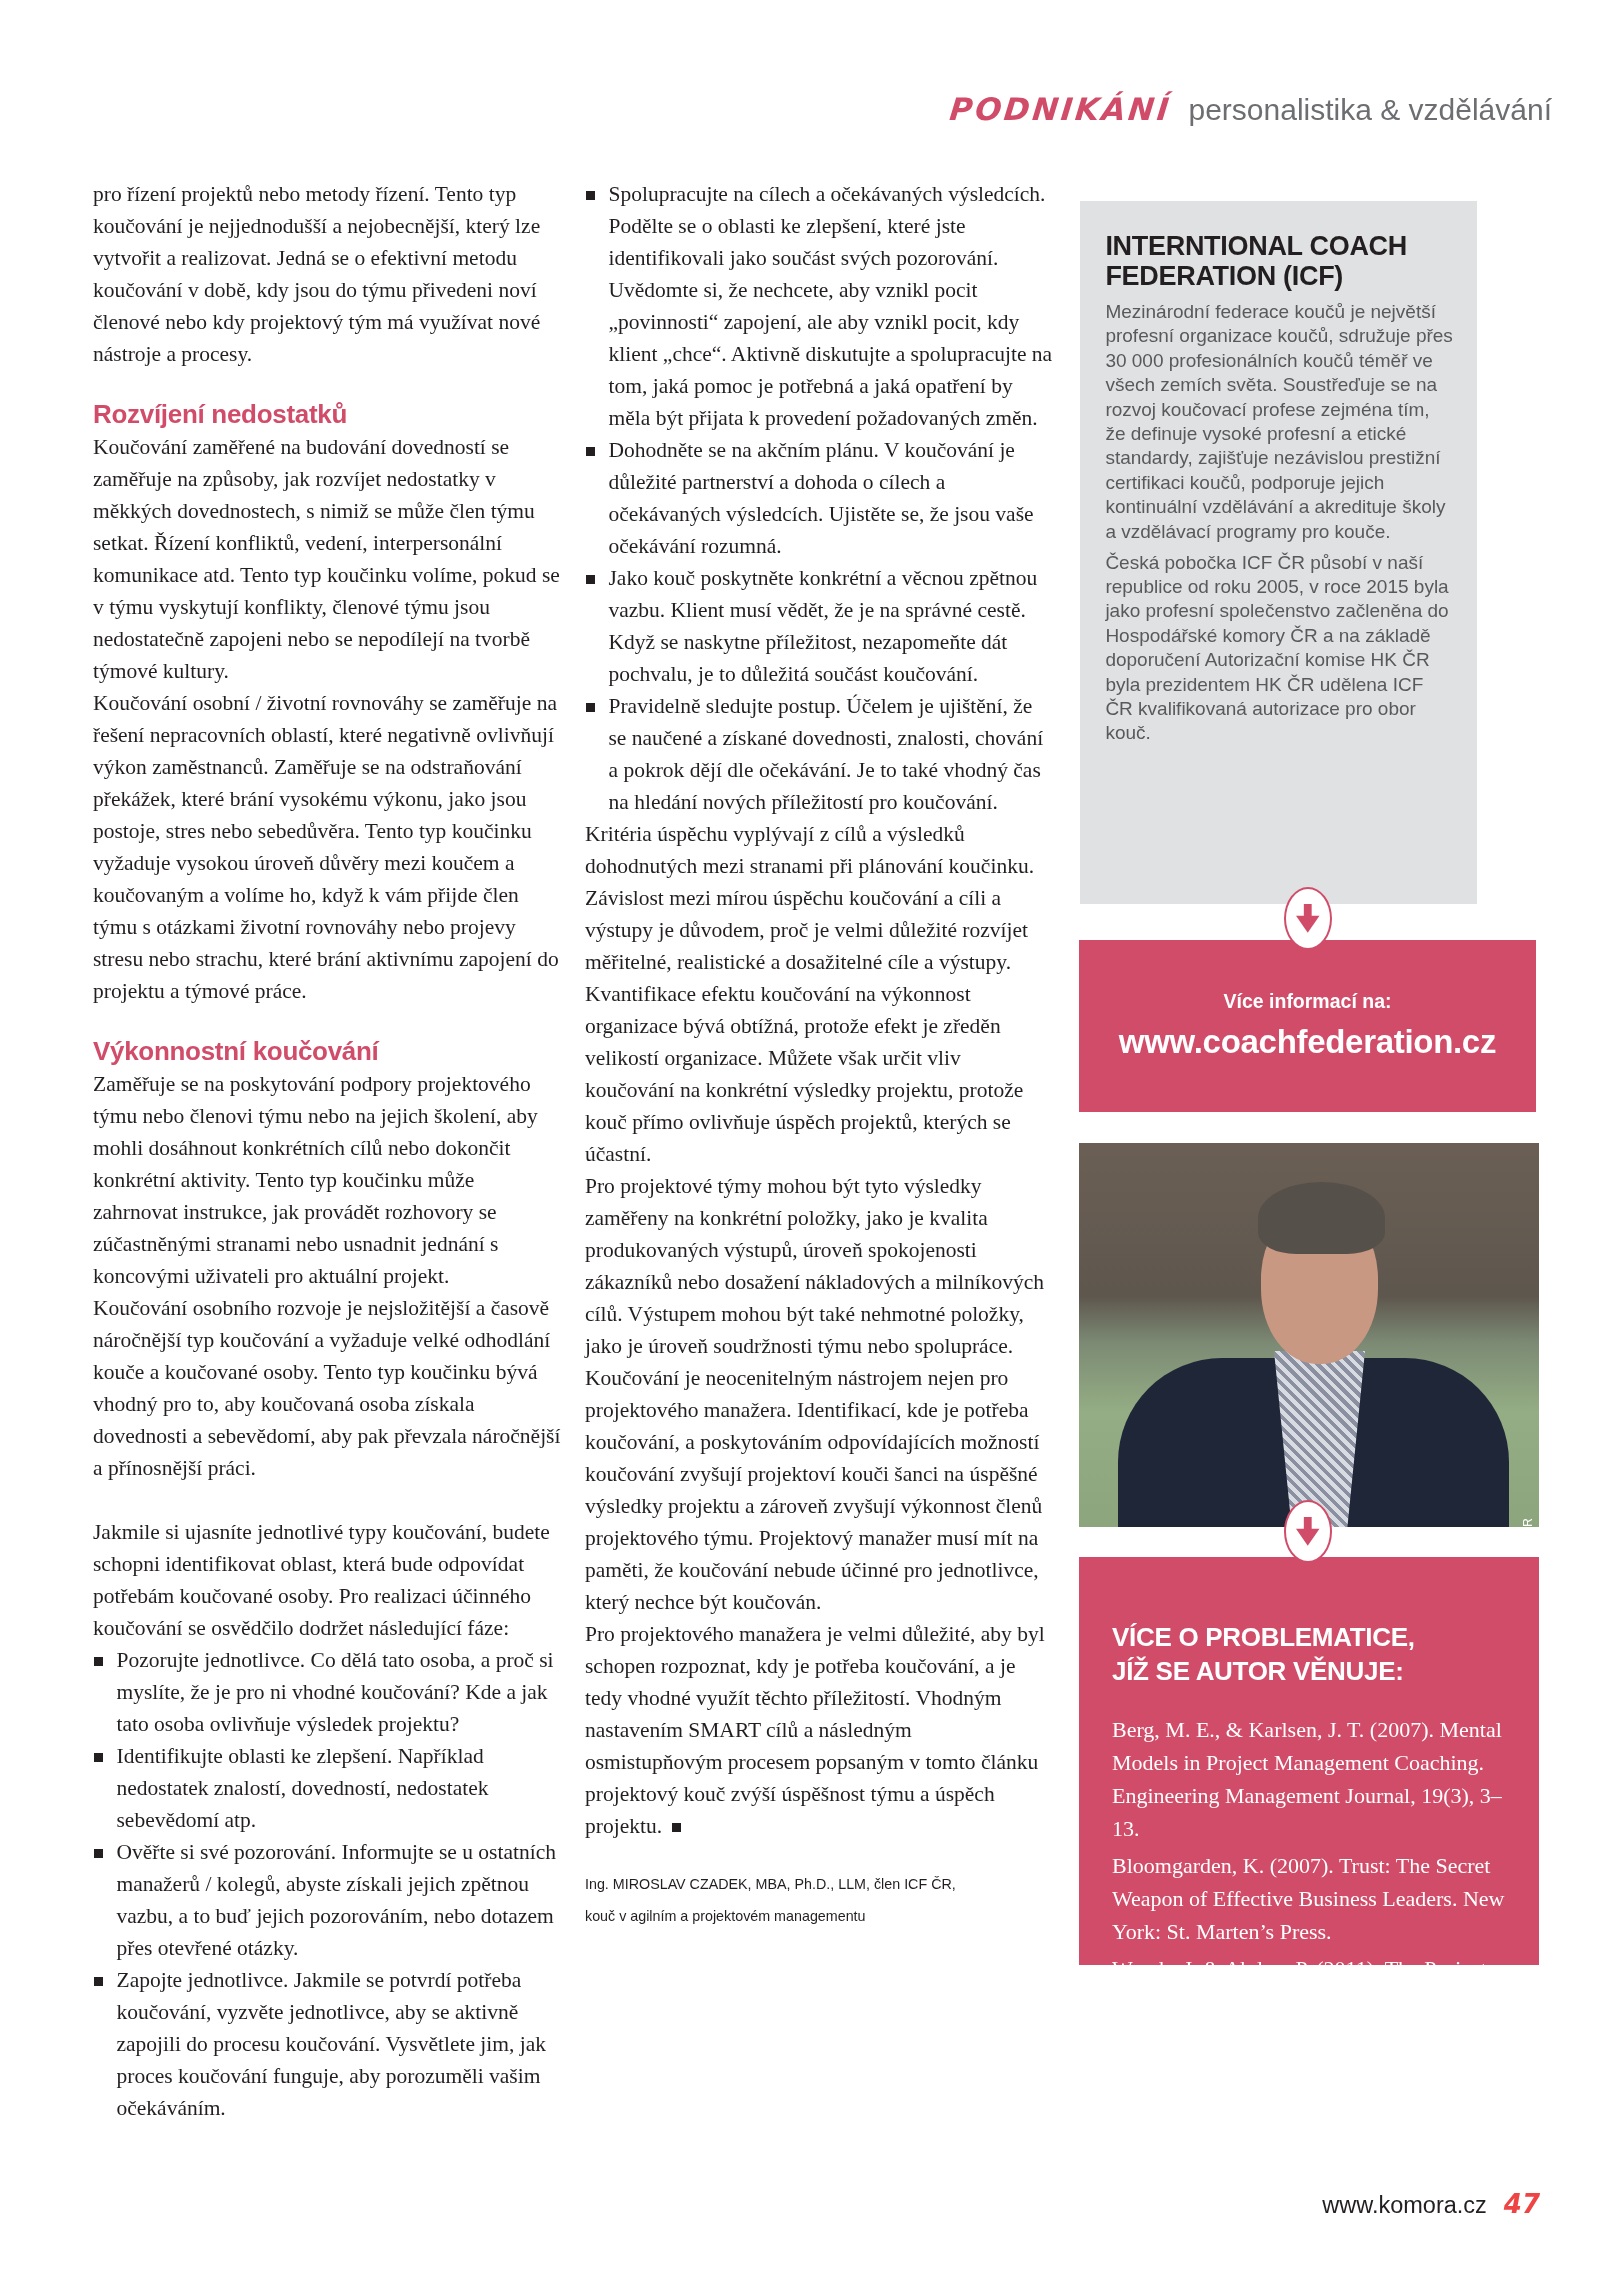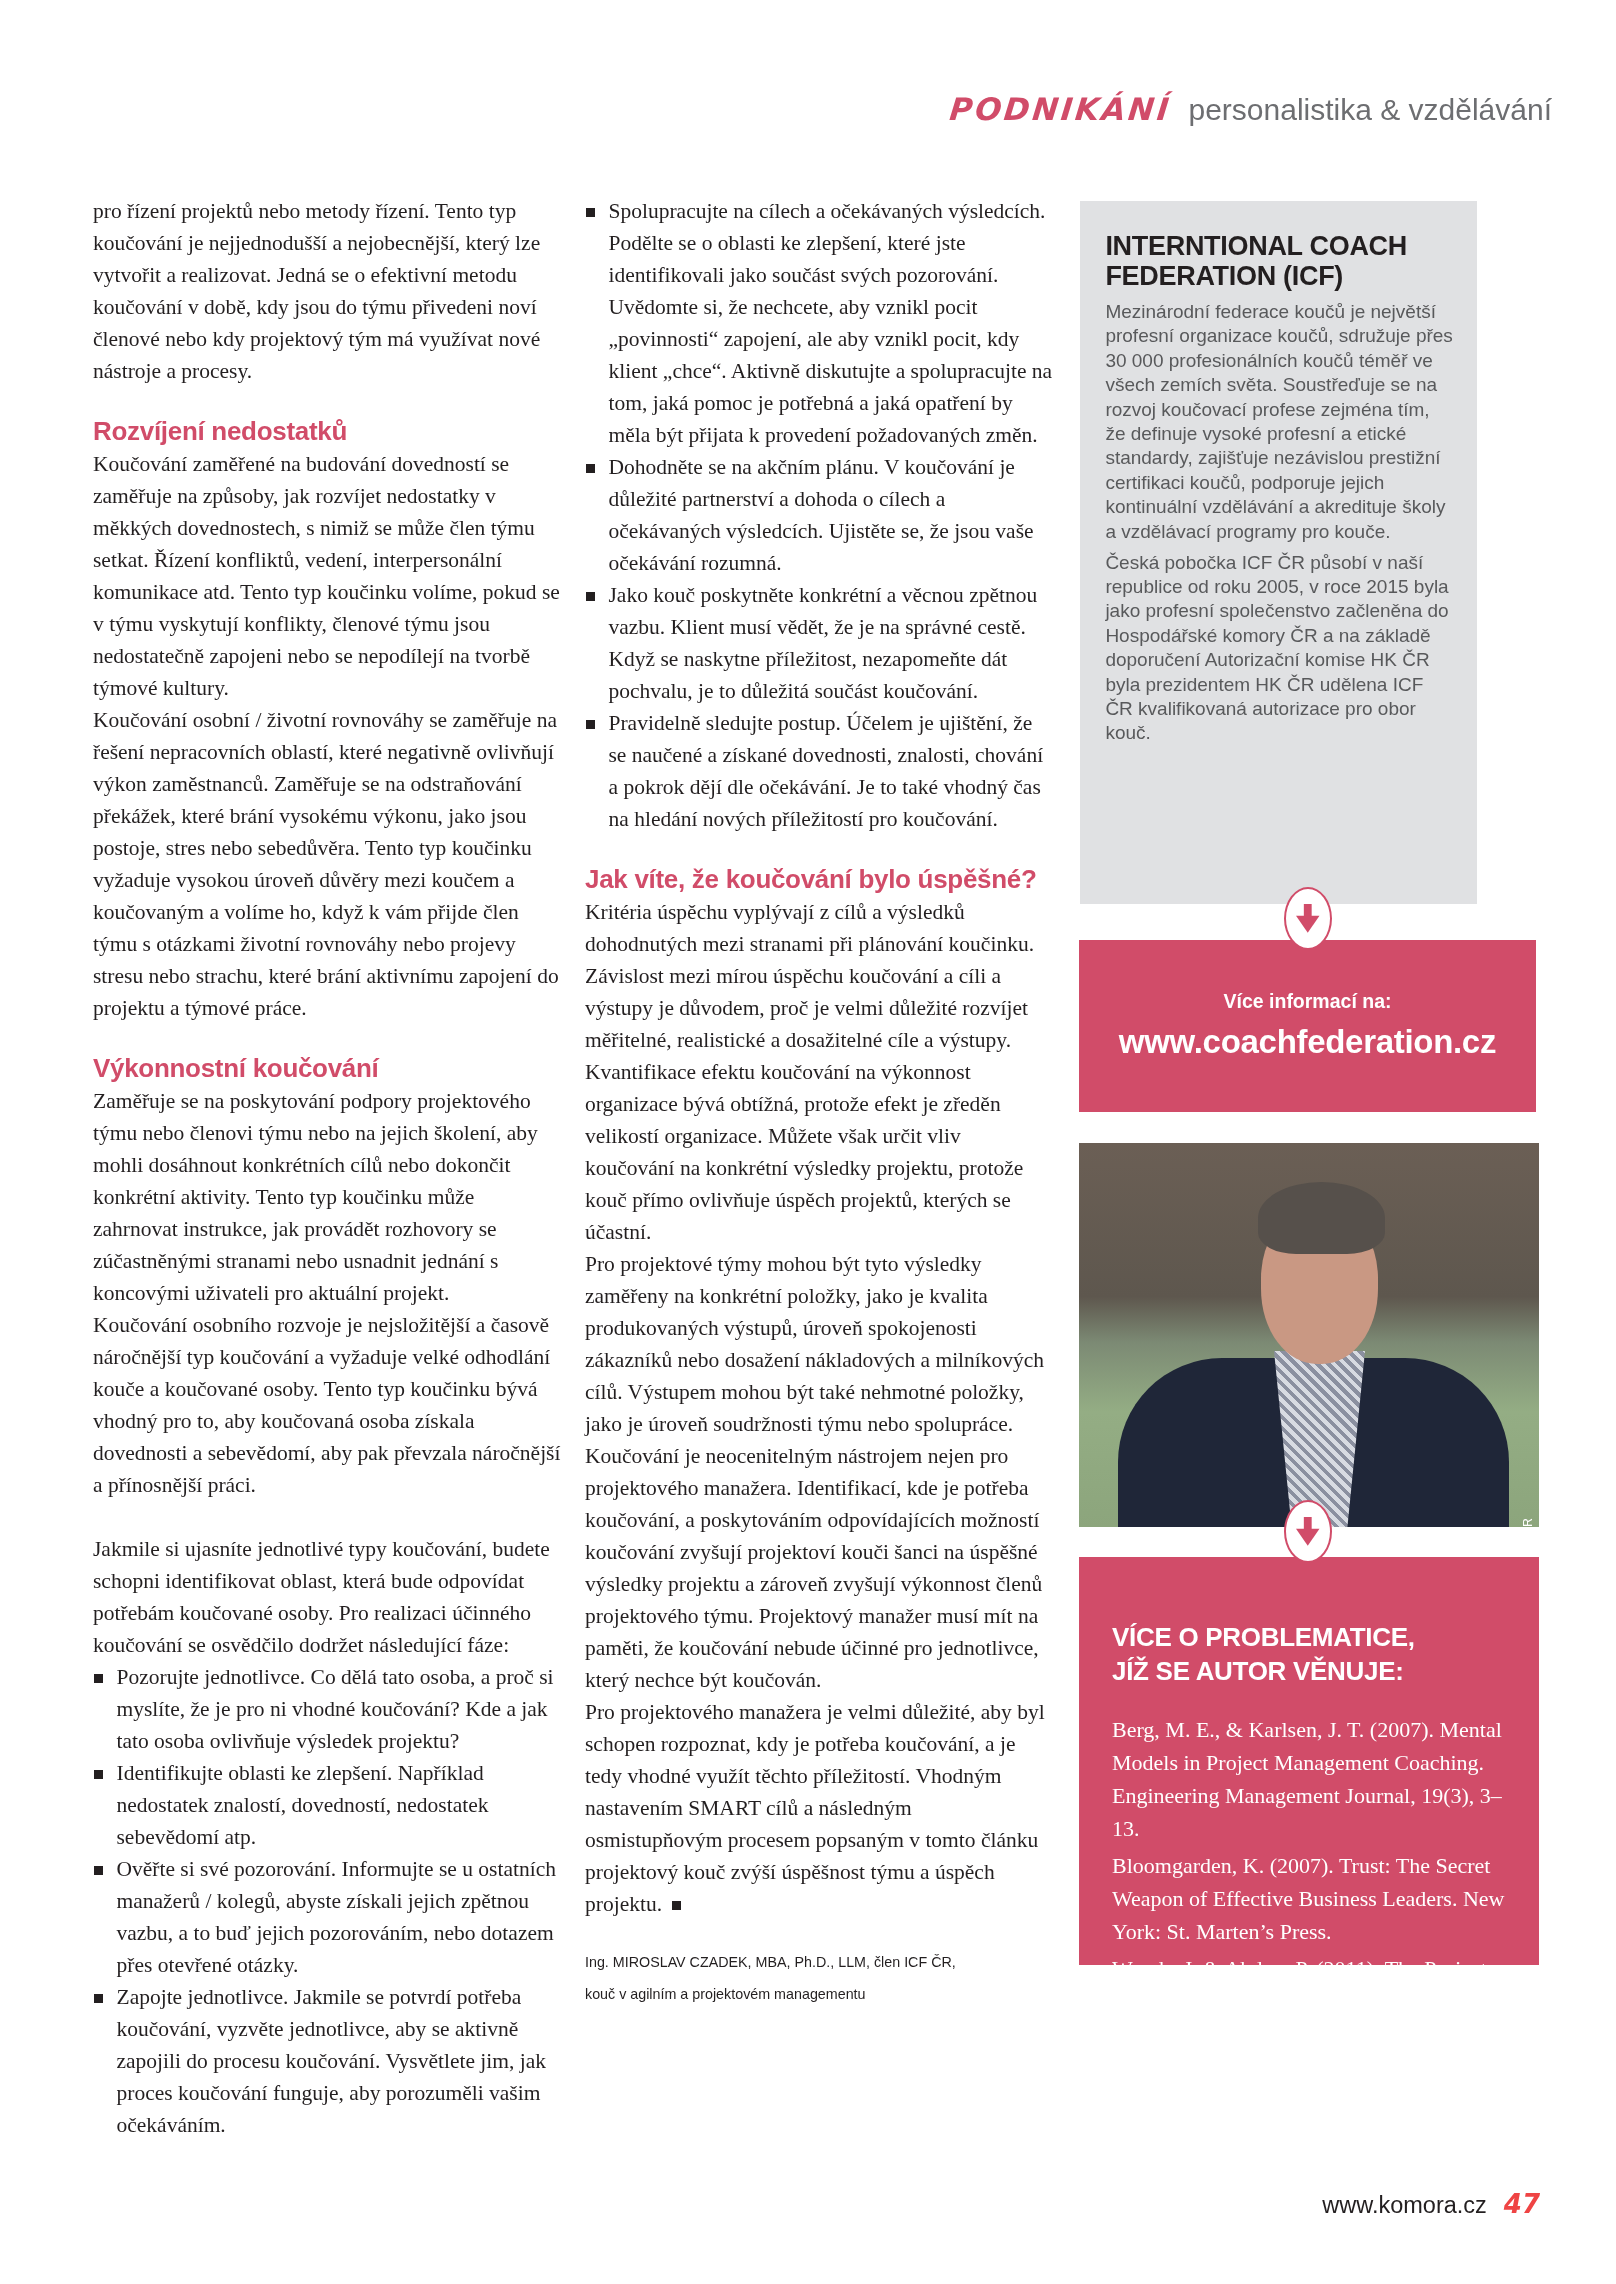--- a/index.html
+++ b/index.html
@@ -4,21 +4,21 @@
 <style>
   html, body { margin: 0; padding: 0; background: #ffffff; }
   body { width: 1616px; height: 2284px; position: relative; overflow: hidden; color: #231f20; }
 
   
   .header { position: absolute; top: 91px; right: 64px; display: flex; align-items: baseline; gap: 17px; }
   .brand { font-family: "DejaVu Sans", sans-serif; font-weight: bold; font-size: 31px; letter-spacing: 2.6px; color: #d14c69; font-style: italic; transform: skewX(-6deg); }
   .section { font-family: "Liberation Sans", sans-serif; font-size: 30px; color: #6d6e71; }
 
   
-  .col { position: absolute; top: 195px; font-family: "Liberation Serif", serif; font-size: 21.5px; line-height: 32px; color: #231f20; }
+  .col { position: absolute; top: 178px; font-family: "Liberation Serif", serif; font-size: 21.5px; line-height: 32px; color: #231f20; }
   .col-left { left: 93px; width: 469px; }
   .col-mid { left: 585px; width: 469px; }
   .col p { margin: 0; text-align: left; }
   .col h2 { font-family: "Liberation Sans", sans-serif; font-weight: bold; color: #d14c69; font-size: 26px; line-height: 34px; margin: 27px 0 0 0; letter-spacing: -0.3px; }
   .gap { height: 32px; }
   ul.sq { list-style: none; margin: 0; padding: 0; }
   ul.sq li { position: relative; padding-left: 23.5px; }
   ul.sq li::before { content: ""; position: absolute; left: 1.3px; top: 13px; width: 8.5px; height: 8.5px; background: #231f20; }
   .endmark { display: inline-block; width: 8.5px; height: 8.5px; background: #231f20; margin-left: 10.4px; vertical-align: 1.3px; }
   .byline { font-family: "Liberation Sans", sans-serif; font-size: 14.3px; line-height: 32px; color: #231f20; margin-top: 26px; }
@@ -80,21 +80,20 @@
   </ul>
 </div>
 
 <div class="col col-mid">
   <ul class="sq">
     <li>Spolupracujte na cílech a očekávaných výsledcích. Podělte se o oblasti ke zlepšení, které jste identifikovali jako součást svých pozorování. Uvědomte si, že nechcete, aby vznikl pocit „povinnosti“ zapojení, ale aby vznikl pocit, kdy klient „chce“. Aktivně diskutujte a spolupracujte na tom, jaká pomoc je potřebná a jaká opatření by měla být přijata k provedení požadovaných změn.</li>
     <li>Dohodněte se na akčním plánu. V koučování je důležité partnerství a dohoda o cílech a očekávaných výsledcích. Ujistěte se, že jsou vaše očekávání rozumná.</li>
     <li>Jako kouč poskytněte konkrétní a věcnou zpětnou vazbu. Klient musí vědět, že je na správné cestě. Když se naskytne příležitost, nezapomeňte dát pochvalu, je to důležitá součást koučování.</li>
     <li>Pravidelně sledujte postup. Účelem je ujištění, že se naučené a získané dovednosti, znalosti, chování a pokrok dějí dle očekávání. Je to také vhodný čas na hledání nových příležitostí pro koučování.</li>
   </ul>
-  <h2>Jak víte, že koučování bylo úspěšné?</h2>
   <p>Kritéria úspěchu vyplývají z cílů a výsledků dohodnutých mezi stranami při plánování koučinku. Závislost mezi mírou úspěchu koučování a cíli a výstupy je důvodem, proč je velmi důležité rozvíjet měřitelné, realistické a dosažitelné cíle a výstupy.</p>
   <p>Kvantifikace efektu koučování na výkonnost organizace bývá obtížná, protože efekt je zředěn velikostí organizace. Můžete však určit vliv koučování na konkrétní výsledky projektu, protože kouč přímo ovlivňuje úspěch projektů, kterých se účastní.</p>
   <p>Pro projektové týmy mohou být tyto výsledky zaměřeny na konkrétní položky, jako je kvalita produkovaných výstupů, úroveň spokojenosti zákazníků nebo dosažení nákladových a milníkových cílů. Výstupem mohou být také nehmotné položky, jako je úroveň soudržnosti týmu nebo spolupráce.</p>
   <p>Koučování je neocenitelným nástrojem nejen pro projektového manažera. Identifikací, kde je potřeba koučování, a poskytováním odpovídajících možností koučování zvyšují projektoví kouči šanci na úspěšné výsledky projektu a zároveň zvyšují výkonnost členů projektového týmu. Projektový manažer musí mít na paměti, že koučování nebude účinné pro jednotlivce, který nechce být koučován.</p>
   <p><span>Pro projektového manažera je velmi důležité, aby byl schopen rozpoznat, kdy je potřeba koučování, a je tedy vhodné využít těchto příležitostí. Vhodným nastavením SMART cílů a následným osmistupňovým procesem popsaným v tomto článku projektový kouč zvýší úspěšnost týmu a úspěch projektu.</span><span class="endmark"></span></p>
   <div class="byline">
     <div>Ing. MIROSLAV CZADEK, MBA, Ph.D., LLM, člen ICF ČR,</div>
     <div>kouč v agilním a projektovém managementu</div>
   </div>
 </div>

